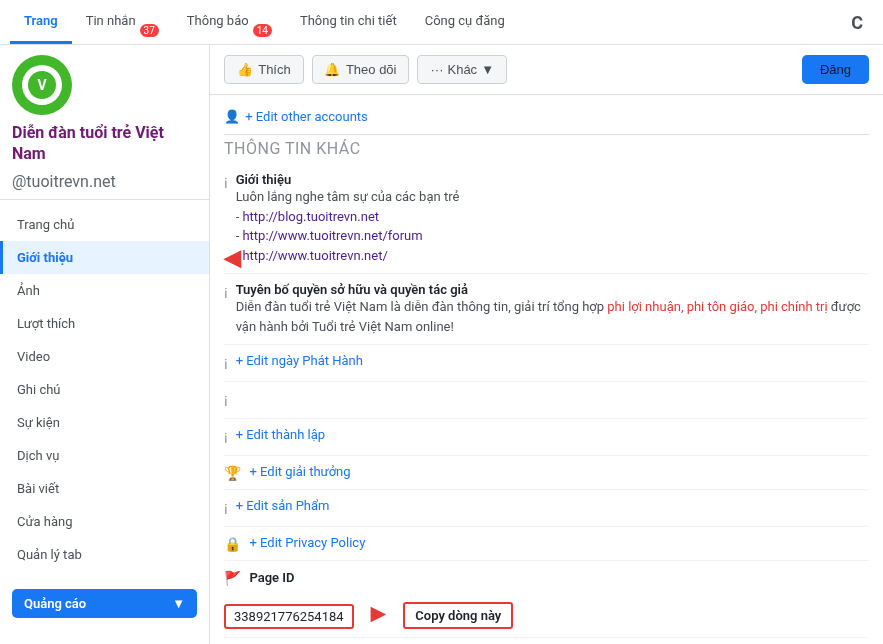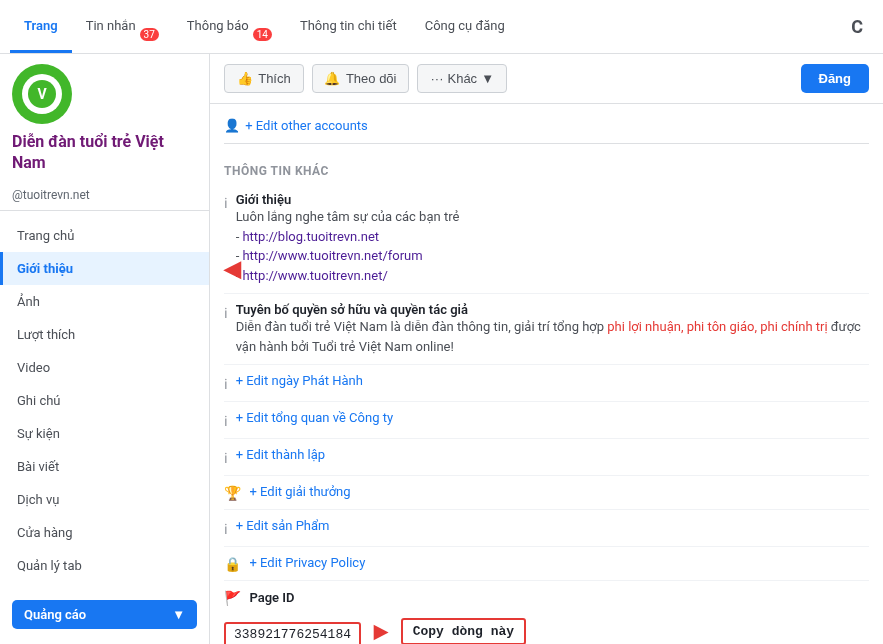--- a/index.html
+++ b/index.html
@@ -4,21 +4,21 @@
   <style>
     * { box-sizing: border-box; margin: 0; padding: 0; }
     body { font-family: -apple-system, BlinkMacSystemFont, 'Segoe UI', Roboto, Arial, sans-serif; font-size: 13px; background: #e9ebee; color: #1d2129; }
 
     
     .top-nav {
       background: #fff;
       border-bottom: 1px solid #dddfe2;
       display: flex;
       align-items: stretch;
-      height: 54px;
+      height: 45px;
       padding: 0 10px;
       position: relative;
     }
     .nav-tab {
       display: flex;
       align-items: center;
       padding: 0 14px;
       font-size: 13px;
       color: #4b4f56;
       cursor: pointer;
@@ -85,23 +85,23 @@
       align-items: center;
       justify-content: center;
     }
     .sidebar-page-name {
       font-size: 16px;
       font-weight: 700;
       color: #701a75;
       line-height: 1.3;
     }
     .sidebar-username {
-      font-size: 12px;
+      font-size: 16px;
       color: #606770;
-      margin-top: 14px;
+      margin-top: 7px;
     }
     .sidebar-menu {
       padding: 8px 0;
     }
     .sidebar-menu-item {
       padding: 9px 14px;
       font-size: 13px;
       color: #4b4f56;
       cursor: pointer;
       border-left: 3px solid transparent;
@@ -155,49 +155,49 @@
     .khac-btn {
       display: flex;
       align-items: center;
       gap: 4px;
     }
     .right-btn {
       margin-left: auto;
     }
     .dang-content-btn {
       background: #1877f2;
-      color: #ffffff;
+      color: #0f172a;
       border: none;
       border-radius: 5px;
       padding: 7px 18px;
       font-size: 13px;
-      font-weight: 700;
+      font-weight: 400;
       cursor: pointer;
     }
 
     
     .info-section {
       padding: 10px 14px;
     }
     .edit-other-accounts {
       display: flex;
       align-items: center;
       gap: 5px;
       color: #1877f2;
       font-size: 13px;
       cursor: pointer;
       padding: 4px 0 10px;
     }
     .section-title {
-      font-size: 12px;
-      font-weight: 700;
+      font-size: 16px;
+      font-weight: 400;
       color: #90949c;
       letter-spacing: 0.5px;
       text-transform: uppercase;
-      padding: 20px 0 6px;
+      padding: 4px 0 6px;
       border-top: 1px solid #dddfe2;
     }
     .info-row {
       display: flex;
       align-items: flex-start;
       gap: 8px;
       padding: 8px 0;
       border-bottom: 1px solid #f0f2f5;
     }
     .info-icon {
@@ -257,25 +257,24 @@
     .arrow-left {
       position: absolute;
       right: -32px;
       font-size: 22px;
       color: #e53935;
       font-weight: bold;
     }
 
     .page-id-row {
       display: flex;
-      align-items: flex-start;
+      align-items: flex-end;
       gap: 12px;
       margin-top: 4px;
       flex-wrap: wrap;
-      font-family: Liberation Mono, monospace;
     }
   </style>
 </head>
 <body>
 
 <div class="top-nav">
   <div class="nav-tab active">
     <span>Trang</span>
   </div>
   <div class="nav-tab">
@@ -333,24 +332,24 @@
       <div class="sidebar-menu-item">
         <span>Video</span>
       </div>
       <div class="sidebar-menu-item">
         <span>Ghi chú</span>
       </div>
       <div class="sidebar-menu-item">
         <span>Sự kiện</span>
       </div>
       <div class="sidebar-menu-item">
+        <span>Dịch vụ</span>
+      </div>
+      <div class="sidebar-menu-item">
         <span>Bài viết</span>
-      </div>
-      <div class="sidebar-menu-item">
-        <span>Dịch vụ</span>
       </div>
       <div class="sidebar-menu-item">
         <span>Cửa hàng</span>
       </div>
       <div class="sidebar-menu-item">
         <span>Quản lý tab</span>
       </div>
     </div>
 
     <div class="sidebar-quangcao">
@@ -411,21 +410,20 @@
           </div>
         </div>
       </div>
 
       <div class="info-row">
         <span class="info-icon">ℹ</span>
         <span class="info-edit-link">+ Edit ngày Phát Hành</span>
       </div>
       <div class="info-row">
         <span class="info-icon">ℹ</span>
-        <span class="info-edit-link">+ Edit tổng quan về Công ty</span>
       </div>
       <div class="info-row">
         <span class="info-icon">ℹ</span>
         <span class="info-edit-link">+ Edit thành lập</span>
       </div>
       <div class="info-row">
         <span class="info-icon">🏆</span>
         <span class="info-edit-link">+ Edit giải thưởng</span>
       </div>
       <div class="info-row">

